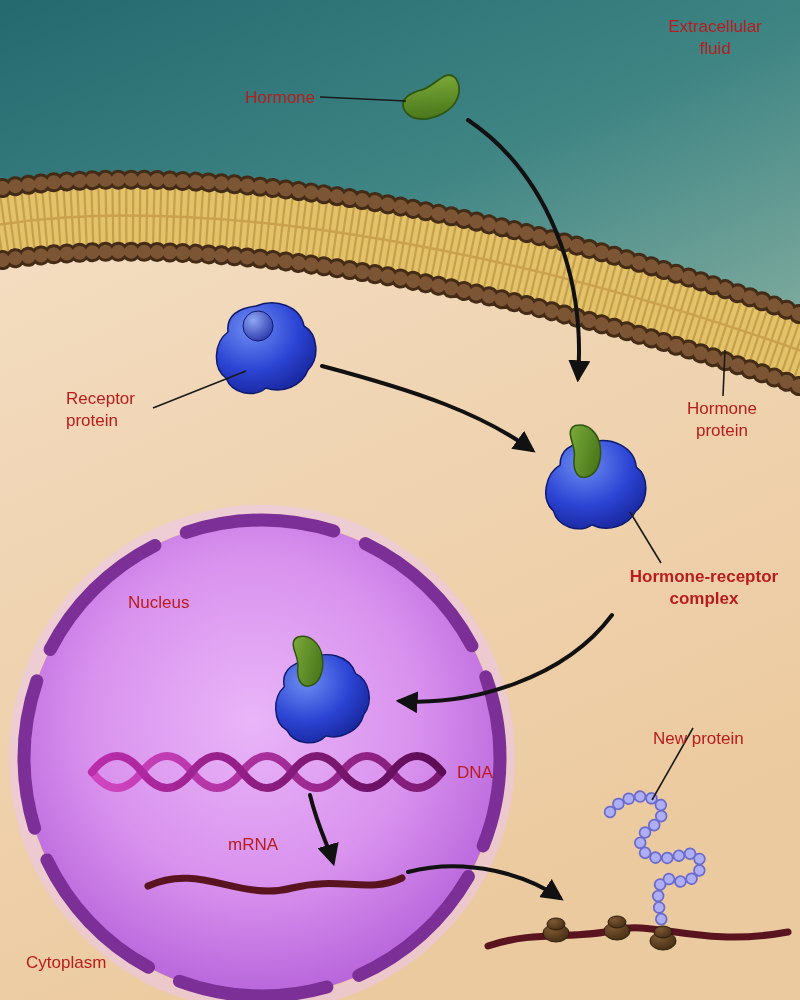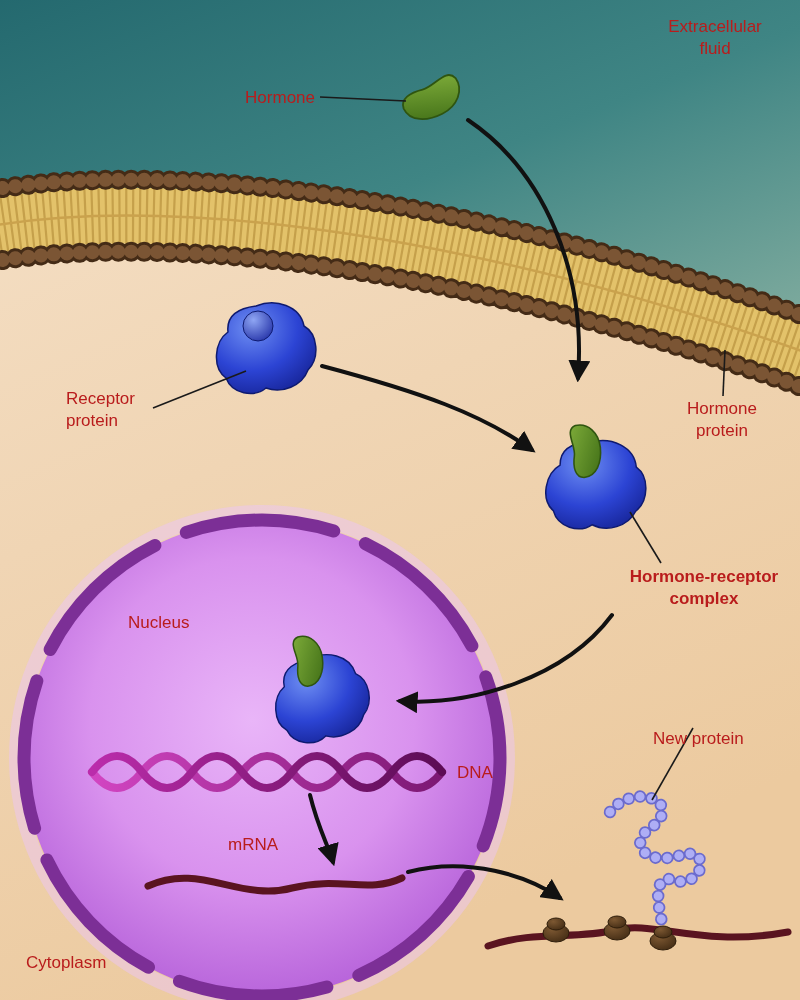--- a/index.html
+++ b/index.html
@@ -169,21 +169,21 @@
 <div class="lbl center" style="left:647px;top:398px;width:150px;">
   <span>Hormone</span>
   <span>protein</span>
 </div>
 
 <div class="lbl center" style="left:604px;top:566px;width:200px;font-weight:bold;">
   <span>Hormone-receptor</span>
   <span>complex</span>
 </div>
 
-<div class="lbl" style="left:128px;top:592px;margin-top:20px;">Nucleus</div>
+<div class="lbl" style="left:128px;top:592px;">Nucleus</div>
 
 <div class="lbl" style="left:457px;top:762px;">DNA</div>
 
 <div class="lbl" style="left:228px;top:834px;">mRNA</div>
 
 <div class="lbl" style="left:26px;top:952px;">Cytoplasm</div>
 
 <div class="lbl" style="left:653px;top:705px;width:120px;margin-top:23px;">New protein</div>
 
 </div>

